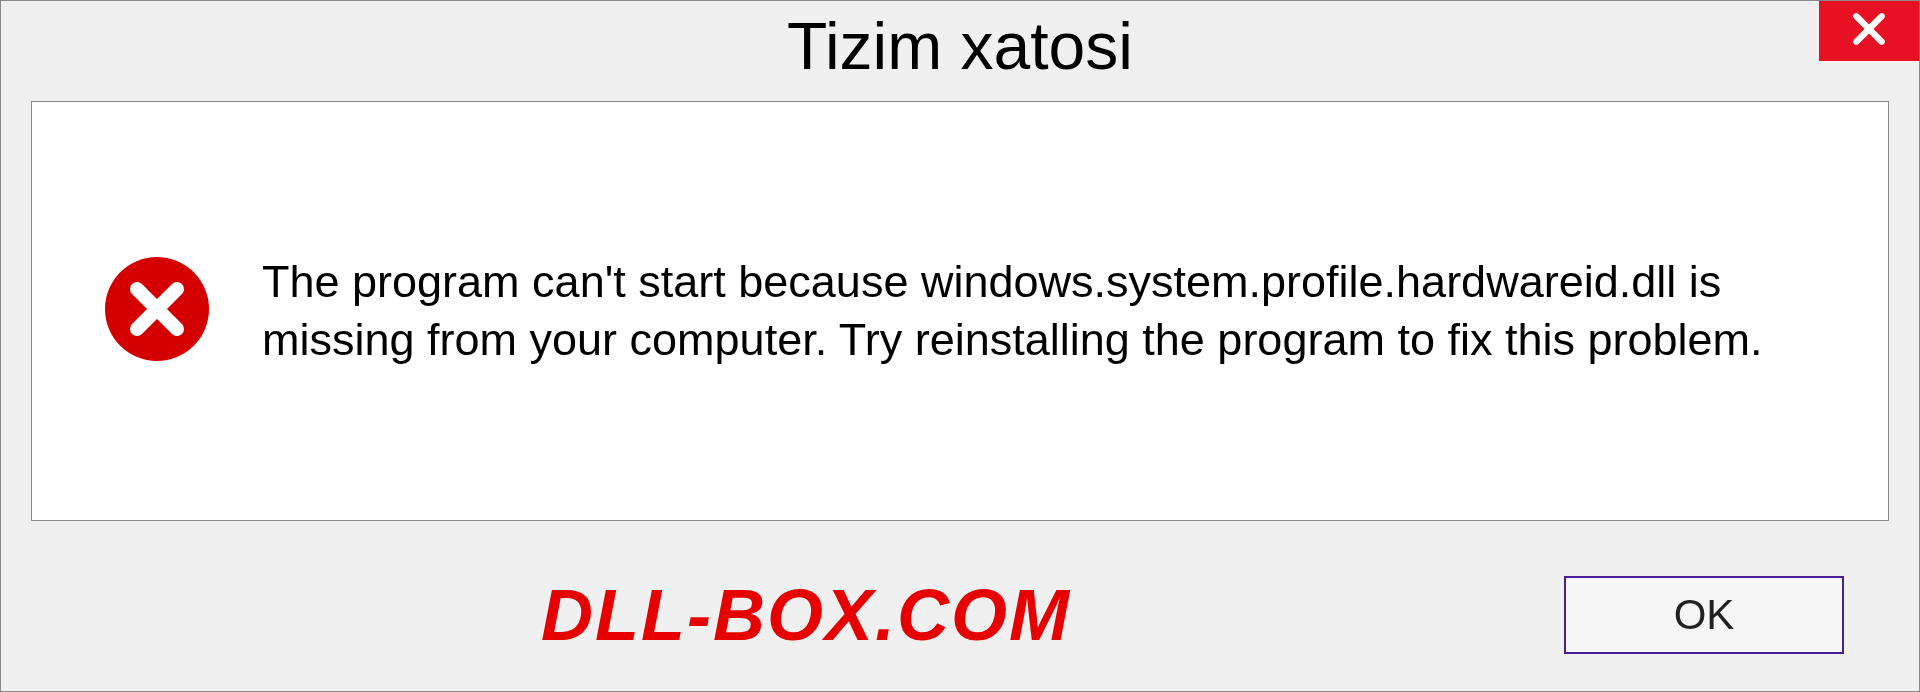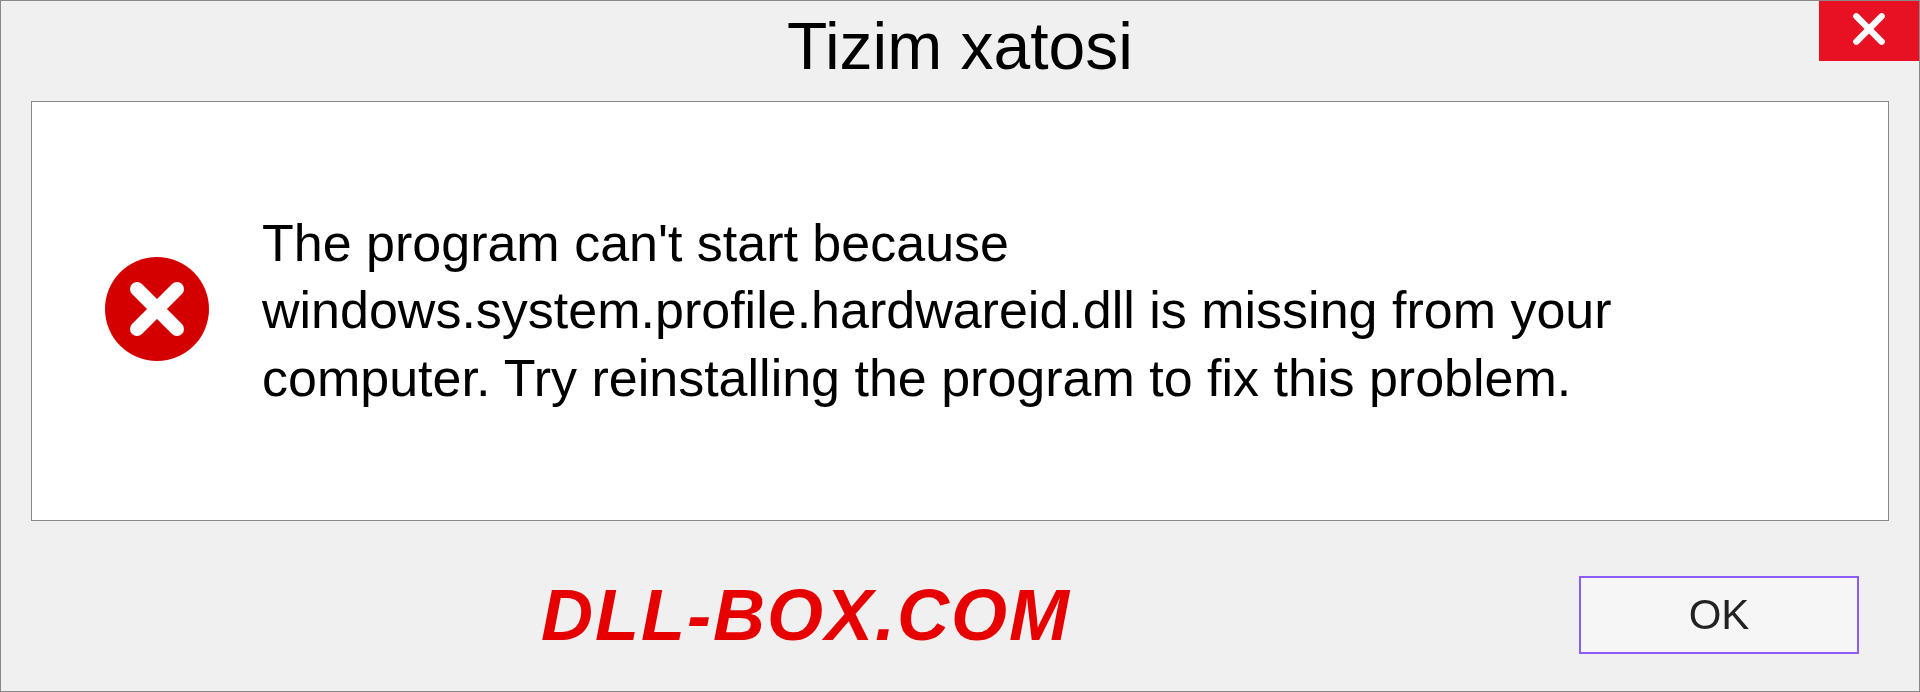--- a/index.html
+++ b/index.html
@@ -50,49 +50,49 @@
       height: 420px;
       display: flex;
       align-items: center;
       padding: 0 60px 0 70px;
       gap: 50px;
     }
     .error-icon-wrap {
       flex-shrink: 0;
     }
     .message-text {
-      font-size: 52px;
+      font-size: 45px;
       line-height: 1.3;
       color: #000;
       font-weight: 400;
     }
     .footer-row {
       position: absolute;
       bottom: 0;
       left: 0;
-      right: 0;
+      right: 15px;
       height: 140px;
       display: flex;
       align-items: center;
       justify-content: space-between;
       padding: 0 60px 12px 0;
     }
     .watermark {
       font-size: 72px;
       font-weight: 900;
       font-style: italic;
       color: #e60000;
       letter-spacing: 2px;
       margin-left: 540px;
       font-family: Arial, sans-serif;
     }
     .ok-btn {
       width: 280px;
       height: 78px;
-      border: 2px solid #8b5cf6;
+      border: 2px solid #4c1d95;
       background: #f6f6f6;
       font-size: 42px;
       color: #222;
       font-family: "Segoe UI", Arial, sans-serif;
       display: flex;
       align-items: center;
       justify-content: center;
       cursor: pointer;
     }
   </style>

